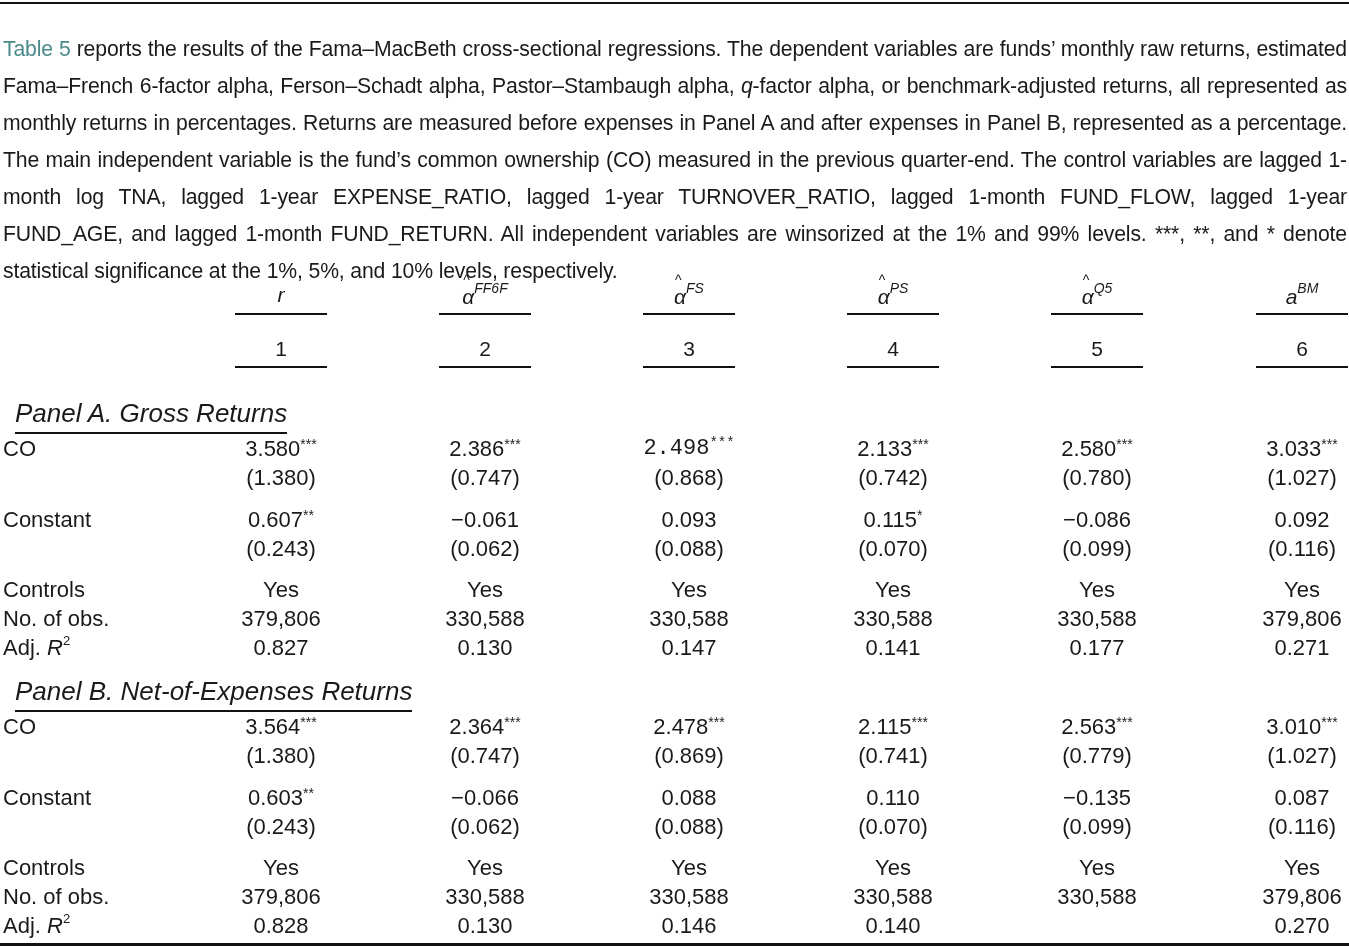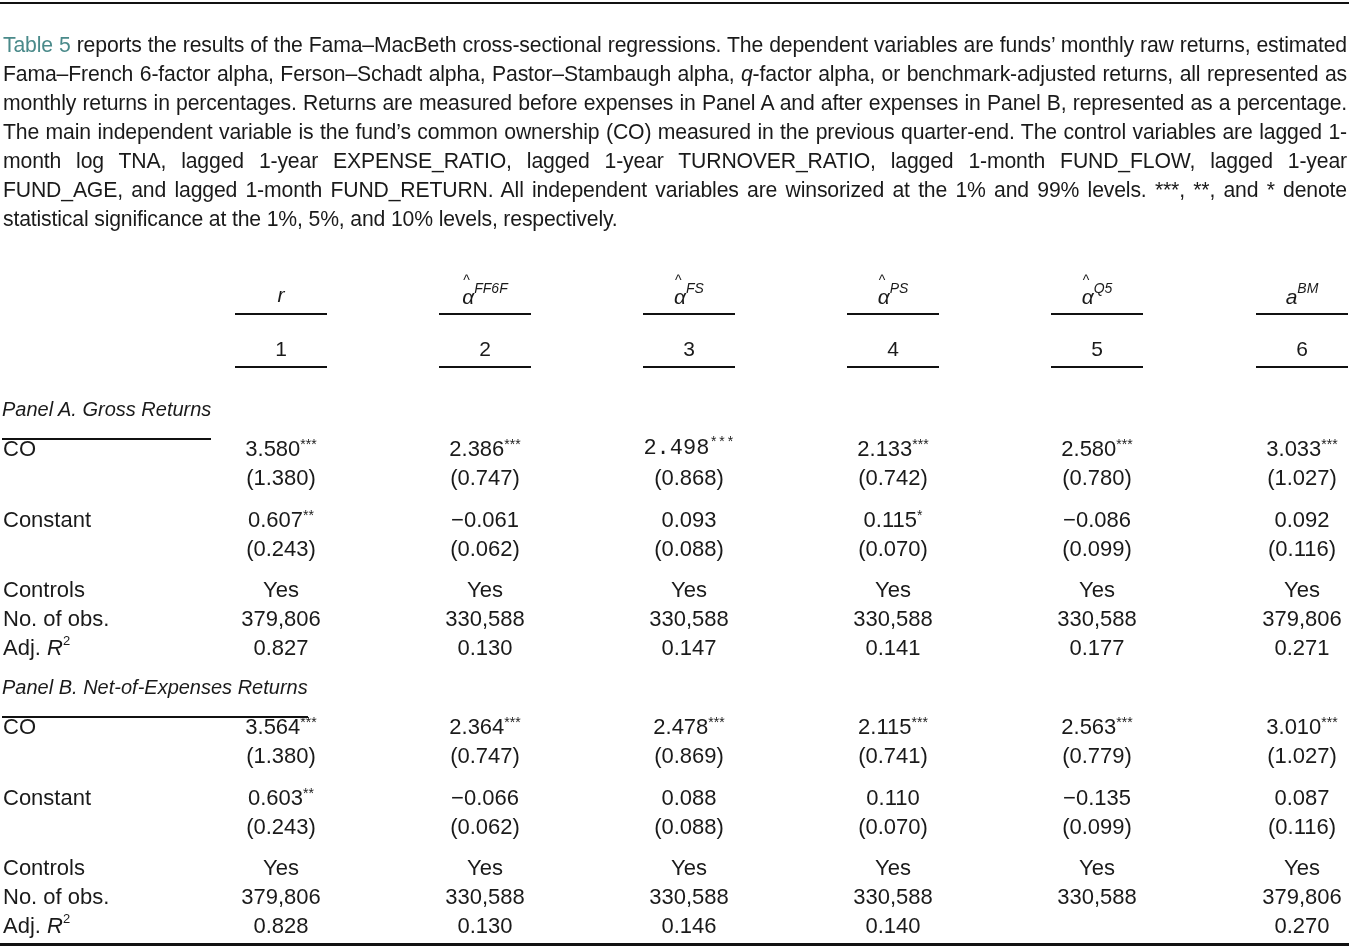--- a/index.html
+++ b/index.html
@@ -4,36 +4,36 @@
 <style>
   html, body { margin: 0; padding: 0; background: #ffffff; }
   body {
     width: 1349px; height: 949px; position: relative; overflow: hidden;
     font-family: "Liberation Sans", "DejaVu Sans", sans-serif;
     color: #1a1a1a;
   }
   .top-rule { position: absolute; left: 0; top: 2px; width: 1349px; height: 2px; background: #111; }
   .caption {
     position: absolute; left: 3px; top: 30px; width: 1344px;
-    font-size: 21.2px; line-height: 29px; text-align: justify;
+    font-size: 21.2px; line-height: 37px; text-align: justify;
     letter-spacing: -0.15px;
   }
   .caption .link { color: #4a8a8a; }
   .caption i { font-style: italic; }
 
   .colhead { position: absolute; text-align: center; width: 92px; font-size: 21px; }
   .colhead .sym { font-style: italic; }
   .colhead .hat { position: relative; display: inline-block; font-style: italic; }
   .colhead .hat::before { content: "^"; position: absolute; left: 1px; top: -13px; font-size: 14px; font-style: normal; }
   .colhead sup { font-size: 14px; font-style: italic; position: relative; top: -3px; }
   .rule { position: absolute; height: 2px; background: #111; width: 92px; }
 
   .panel-title {
-    position: absolute; left: 2px; font-size: 20px; font-style: italic;
-    padding-bottom: 17px; border-bottom: 2px solid #111;
+    position: absolute; left: 15px; font-size: 26px; font-style: italic;
+    padding-bottom: 3px; border-bottom: 2px solid #111;
   }
   .rowlabel { position: absolute; left: 3px; font-size: 22px; }
   .rowlabel i { font-style: italic; }
   .rowlabel sup { font-size: 13px; position: relative; top: -2px; }
   .cell { position: absolute; width: 140px; text-align: center; font-size: 22px; }
   .cell .stars { font-size: 14px; position: relative; top: -7px; }
   .bottom-rule { position: absolute; left: 0; top: 943px; width: 1349px; height: 3px; background: #111; }
 </style>
 </head>
 <body>

